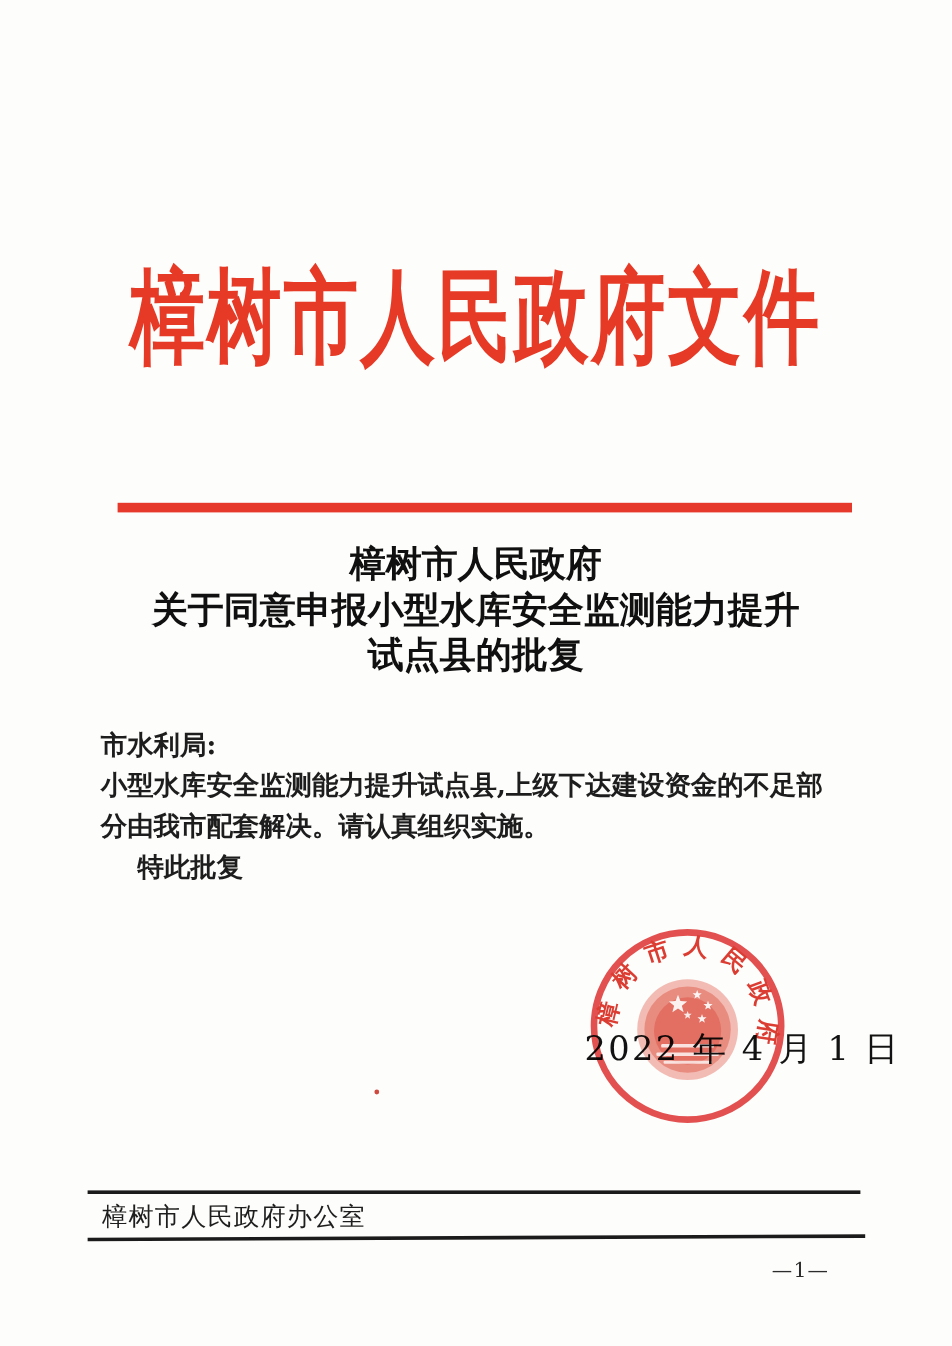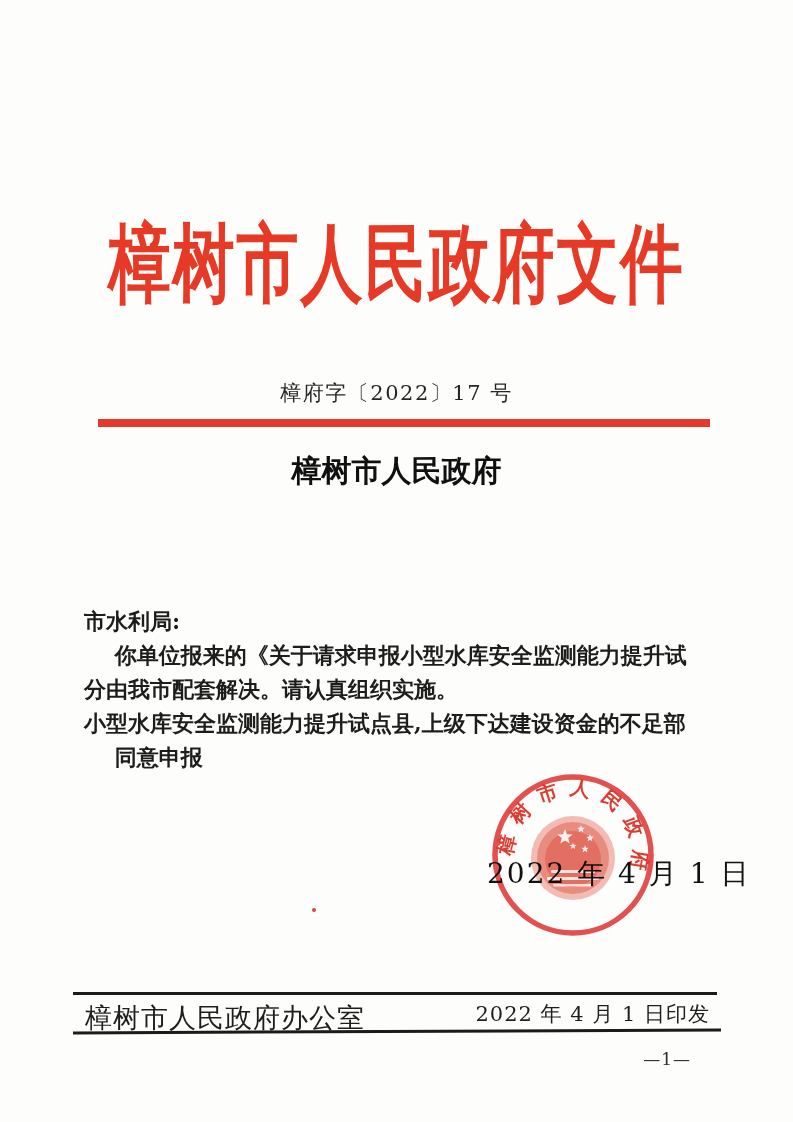--- a/index.html
+++ b/index.html
@@ -55,52 +55,52 @@
   }
   .footer-rule-top{
     position:absolute;left:73px;top:992px;width:644px;height:3px;background:#1b1b1b;
   }
   .footer-rule-bottom{
     position:absolute;left:73px;top:1030px;width:648px;height:3px;background:#1b1b1b;
     transform:rotate(-0.25deg);
   }
   .footer-issuer{
     position:absolute;left:85px;top:1000px;
-    font-size:27px;letter-spacing:1px;color:#1e1e1e;
+    font-size:21px;letter-spacing:1px;color:#1e1e1e;
   }
   .footer-print-date{
     position:absolute;right:83px;top:1000px;
     font-size:21px;letter-spacing:1px;color:#1e1e1e;white-space:pre;
   }
   .page-number{
     position:absolute;right:102px;top:1049px;
     font-size:17px;letter-spacing:1px;color:#2c2c2c;
   }
 </style>
 </head>
 <body>
 
 <div class="page">
 
   <div class="letterhead">樟树市人民政府文件</div>
 
-  <div class="doc-number">樟府字〔2022〕17 号</div>
 
   <div class="red-rule"></div>
 
   <div class="doc-title">
     <div>樟树市人民政府</div>
+    <div>关于同意申报小型水库安全监测能力提升</div>
+    <div>试点县的批复</div>
   </div>
 
   <div class="body-block">
     <div class="body-line">市水利局:</div>
-    <div class="body-line">    你单位报来的《关于请求申报小型水库安全监测能力提升试</div>
+    <div class="body-line">小型水库安全监测能力提升试点县,上级下达建设资金的不足部</div>
     <div class="body-line">分由我市配套解决。请认真组织实施。</div>
-    <div class="body-line">小型水库安全监测能力提升试点县,上级下达建设资金的不足部</div>
-    <div class="body-line">    同意申报</div>
+    <div class="body-line">    特此批复</div>
   </div>
 
   <svg class="seal" viewBox="0 0 168 168" aria-hidden="true">
     <defs>
       <path id="star-shape" d="M0,-8 L2,-2.75 L7.6,-2.5 L3.23,1.05 L4.7,6.5 L0,3.4 L-4.7,6.5 L-3.23,1.05 L-7.6,-2.5 L-2,-2.75 Z"></path>
       <path id="seal-text-arc" d="M 24.2 89.2 A 60 60 0 1 1 138.4 109.4" fill="none"></path>
     </defs>
     <circle cx="84" cy="84" r="78" fill="none" stroke="#e04141" stroke-width="5.5" opacity="0.92"></circle>
     <g>
       <circle cx="84" cy="87" r="42" fill="#e25a4b" opacity="0.40"></circle>
@@ -119,18 +119,17 @@
       <textPath href="#seal-text-arc" startOffset="4">樟树市人民政府</textPath>
     </text>
   </svg>
 
   <div class="seal-date">2022 年 4 月 1 日</div>
 
   <div class="scan-speck"></div>
 
   <div class="footer-rule-top"></div>
   <div class="footer-issuer">樟树市人民政府办公室</div>
-  <div class="footer-print-date">2022 年 4 月 1 日印发</div>
   <div class="footer-rule-bottom"></div>
 
   <div class="page-number">—1—</div>
 
 </div>
 
 </body></html>

